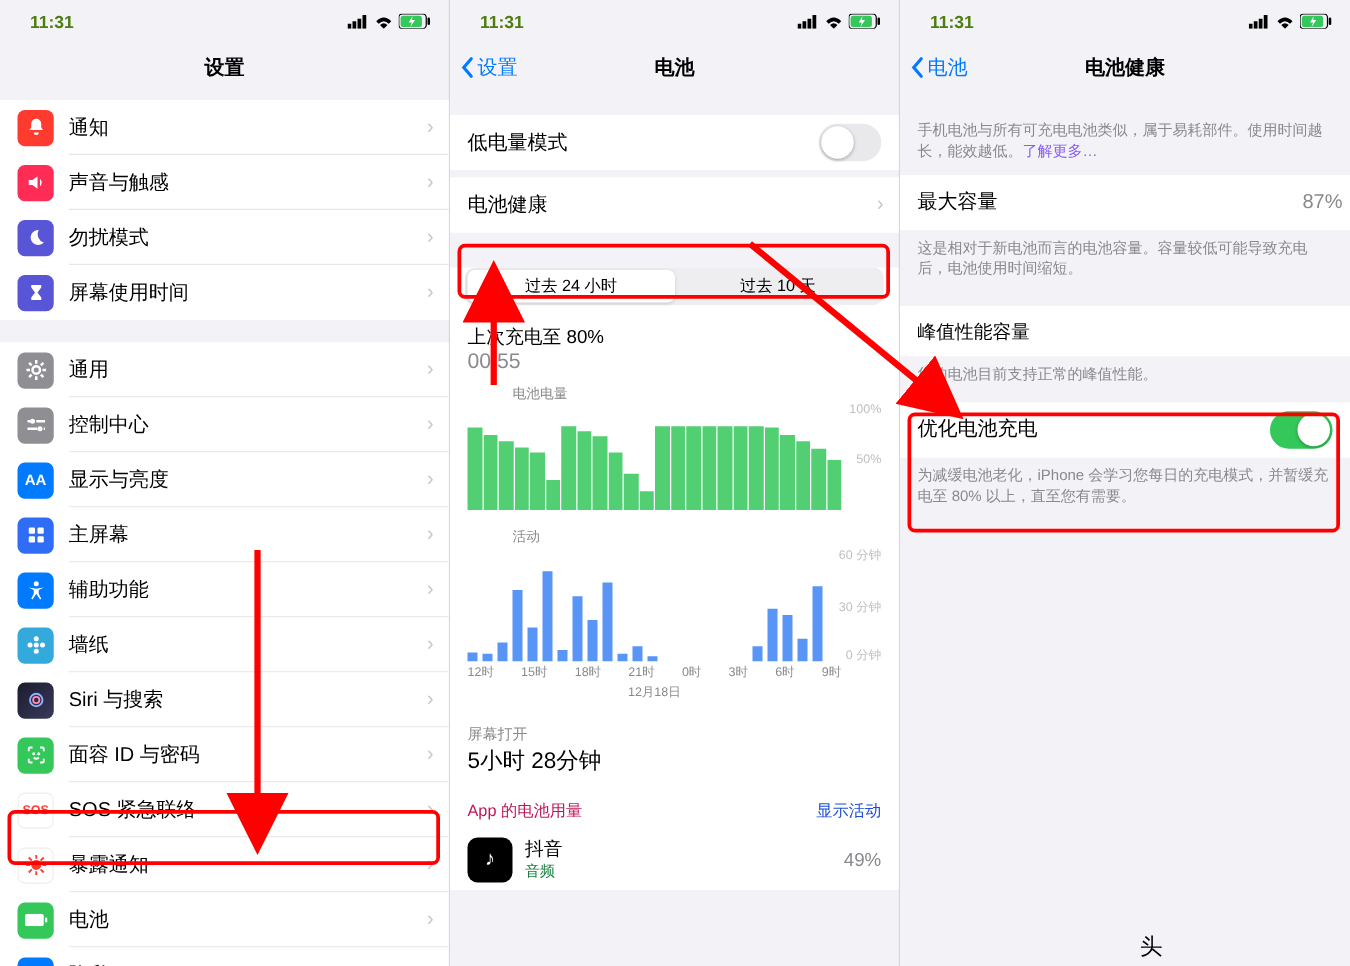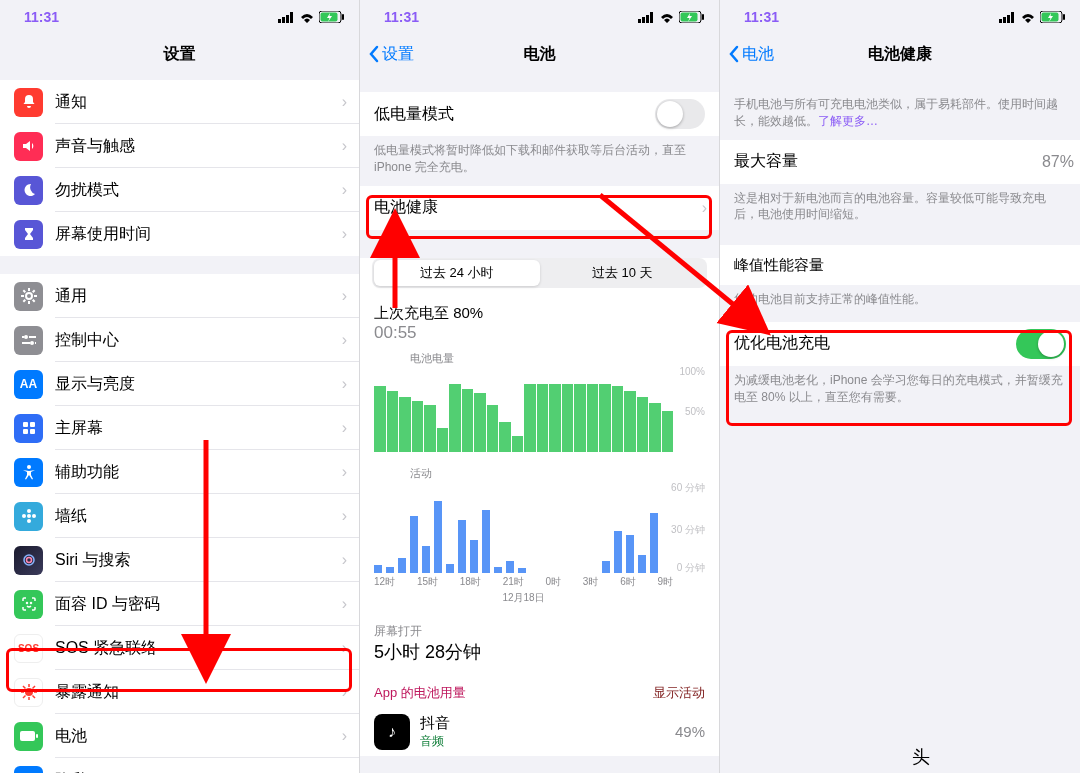--- a/index.html
+++ b/index.html
@@ -2,21 +2,21 @@
 <html><head>
 <meta charset="utf-8">
 <style>
   * { box-sizing: border-box; margin: 0; padding: 0; font-family: -apple-system, "Helvetica Neue", Arial, sans-serif; }
   body { background: #fff; width: 1080px; height: 773px; overflow: hidden; position: relative; }
   .container { display: flex; width: 1080px; height: 773px; }
   .panel { width: 360px; height: 773px; background: #f2f2f7; position: relative; overflow: hidden; border-right: 1px solid #d8d8db; }
   .panel:last-child { border-right: none; }
 
   
-  .status { display: flex; justify-content: space-between; align-items: center; height: 34px; padding: 0 14px 0 24px; font-size: 14px; font-weight: 600; color: #8b5cf6; }
+  .status { display: flex; justify-content: space-between; align-items: center; height: 34px; padding: 0 14px 0 24px; font-size: 14px; font-weight: 600; color: #4d7c0f; }
   .status .right { display: flex; align-items: center; gap: 4px; }
   .sig, .wifi, .batt { display: inline-block; }
   .sig svg, .wifi svg, .batt svg { display: block; }
 
   
   .navhdr { height: 40px; display: flex; align-items: center; justify-content: center; position: relative; }
   .navhdr .title { font-size: 16px; font-weight: 600; color: #000; }
   .navhdr .back { position: absolute; left: 8px; display: flex; align-items: center; color: #007aff; font-size: 16px; }
   .navhdr .back svg { margin-right: 2px; }
 
@@ -64,21 +64,21 @@
   .bars.blue .b { background: #3b82f6; width: 8px; flex: 0 0 8px; margin-right: 4px; }
   .chart.act .bars { gap: 0; }
   .xaxis { display: flex; font-size: 10px; color: #8a8a8e; padding: 2px 32px 0 0; justify-content: space-between; }
   .xaxis.ctr { justify-content: center; text-align: center; }
   .statsrow { display: flex; background: #fff; padding: 10px 14px; }
   .statsrow .stat { flex: 1; }
   .statsrow .stat .h { font-size: 12px; color: #8a8a8e; }
   .statsrow .stat .v { font-size: 18px; color: #000; }
   .apphdr { display: flex; justify-content: space-between; padding: 10px 14px 6px; background: #fff; font-size: 13px; }
   .apphdr .l { color: #be185d; }
-  .apphdr .r { color: #7f1d1d; margin-left: 23px; }
+  .apphdr .r { color: #1d4ed8; margin-left: 23px; }
   .approw { display: flex; align-items: center; background: #fff; padding: 6px 14px; }
   .approw .aico { width: 36px; height: 36px; border-radius: 8px; background: #000; margin-right: 10px; display:flex;align-items:center;justify-content:center;color:#fff;font-size:16px; }
   .approw .ainfo { flex: 1; }
   .approw .ainfo .an { font-size: 15px; color: #000; }
   .approw .ainfo .as { font-size: 12px; color: #15803d; }
   .approw .apct { font-size: 15px; color: #8a8a8e; }
 
   
   .arrow { position: absolute; z-index: 20; pointer-events: none; }
 
@@ -332,21 +332,20 @@
 
     <div class="sectspace"></div>
     <div class="whiteblk">
       <div class="row noicon">
         <div class="label">低电量模式</div>
         <div class="toggle">
             <div class="knob"></div>
           </div>
       </div>
     </div>
-    <div class="foot">低电量模式将暂时降低如下载和邮件获取等后台活动，直至 iPhone 完全充电。</div>
 
     <div class="whiteblk" style="margin-top:6px">
       <div class="row noicon">
         <div class="label">电池健康</div>
         <span class="chev">›</span>
       </div>
     </div>
     <div class="hl" style="left:6px; top:195px; width:346px; height:44px;"></div>
 
     <div class="whiteblk" style="margin-top:28px">

